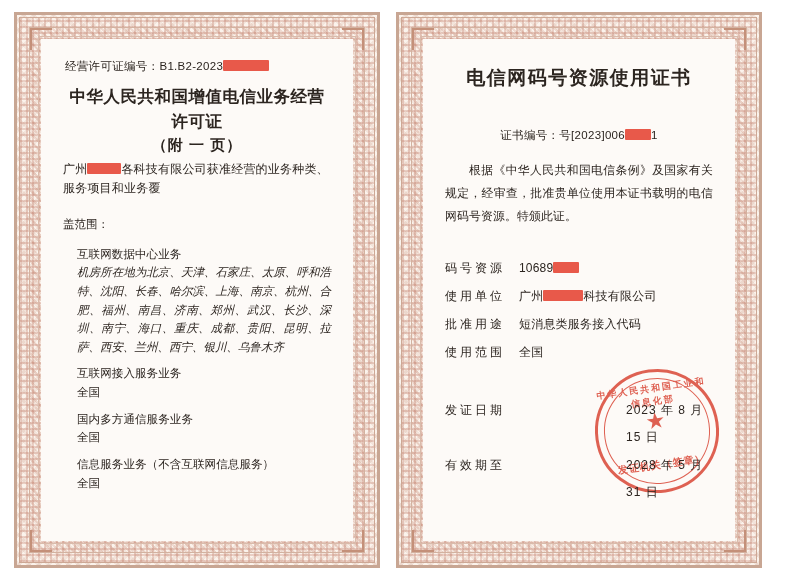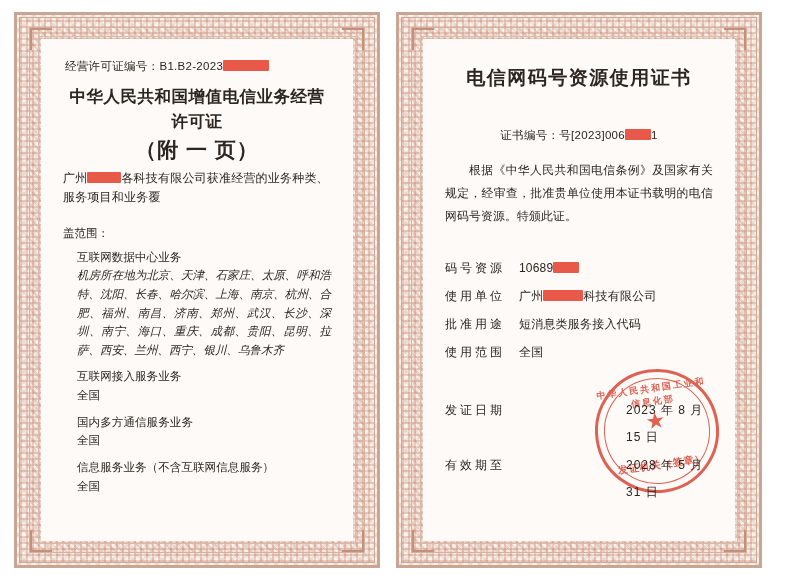--- a/index.html
+++ b/index.html
@@ -112,37 +112,37 @@
   .lic-title {
     text-align: center;
     font-size: 16.5px;
     font-weight: bold;
     letter-spacing: 0.5px;
     line-height: 1.5;
     margin-top: 4px;
   }
   .lic-subtitle {
     text-align: center;
-    font-size: 21px;
+    font-size: 15px;
     font-weight: bold;
     margin-top: 2px;
     letter-spacing: 1px;
   }
   .lic-para {
     font-size: 12px;
     line-height: 1.65;
     margin-top: 5px;
     letter-spacing: 0.2px;
   }
   .lic-label {
     font-size: 11.5px;
     line-height: 1.7;
     margin-top: 16px;
   }
-  .biz-block { margin-top: 4px; }
+  .biz-block { margin-top: 10px; }
   .biz-item {
     font-size: 11.5px;
     line-height: 1.62;
     padding-left: 14px;
     letter-spacing: 0.1px;
   }
   .biz-scope {
     font-size: 11.5px;
     line-height: 1.62;
     padding-left: 14px;

